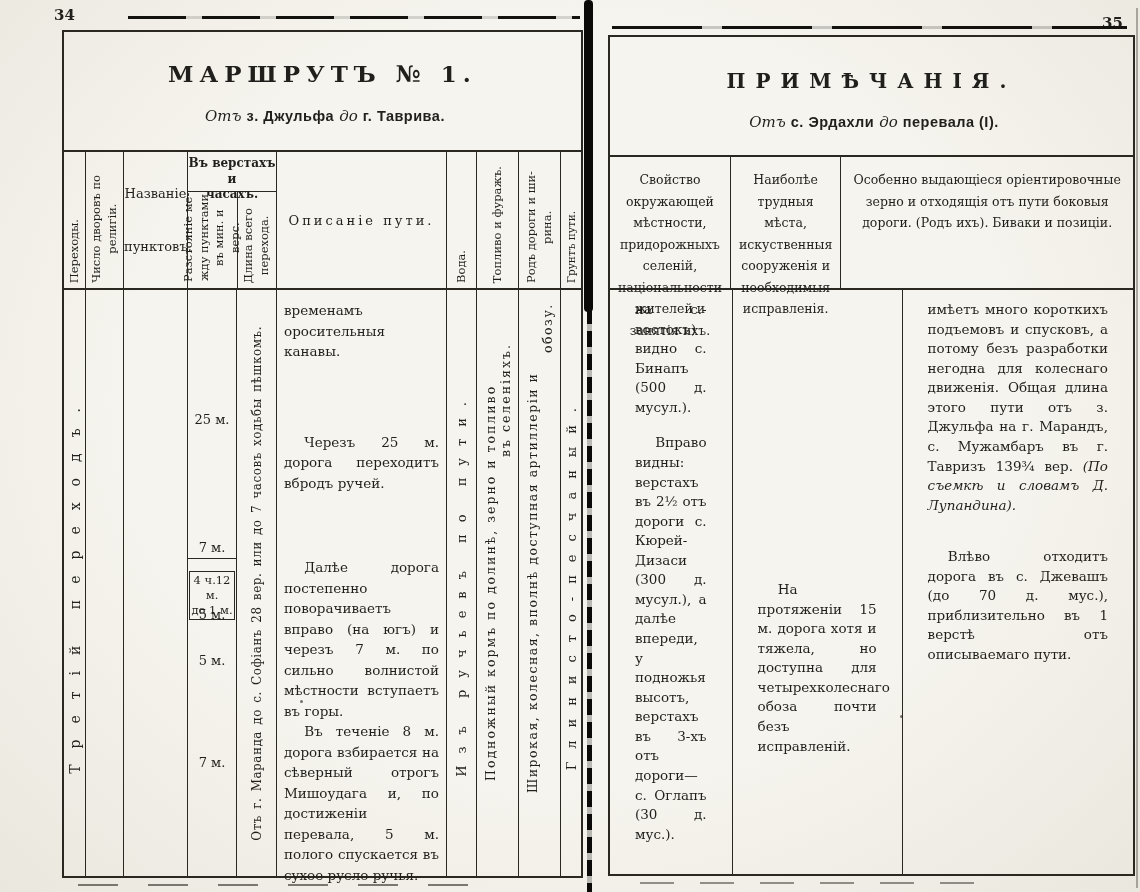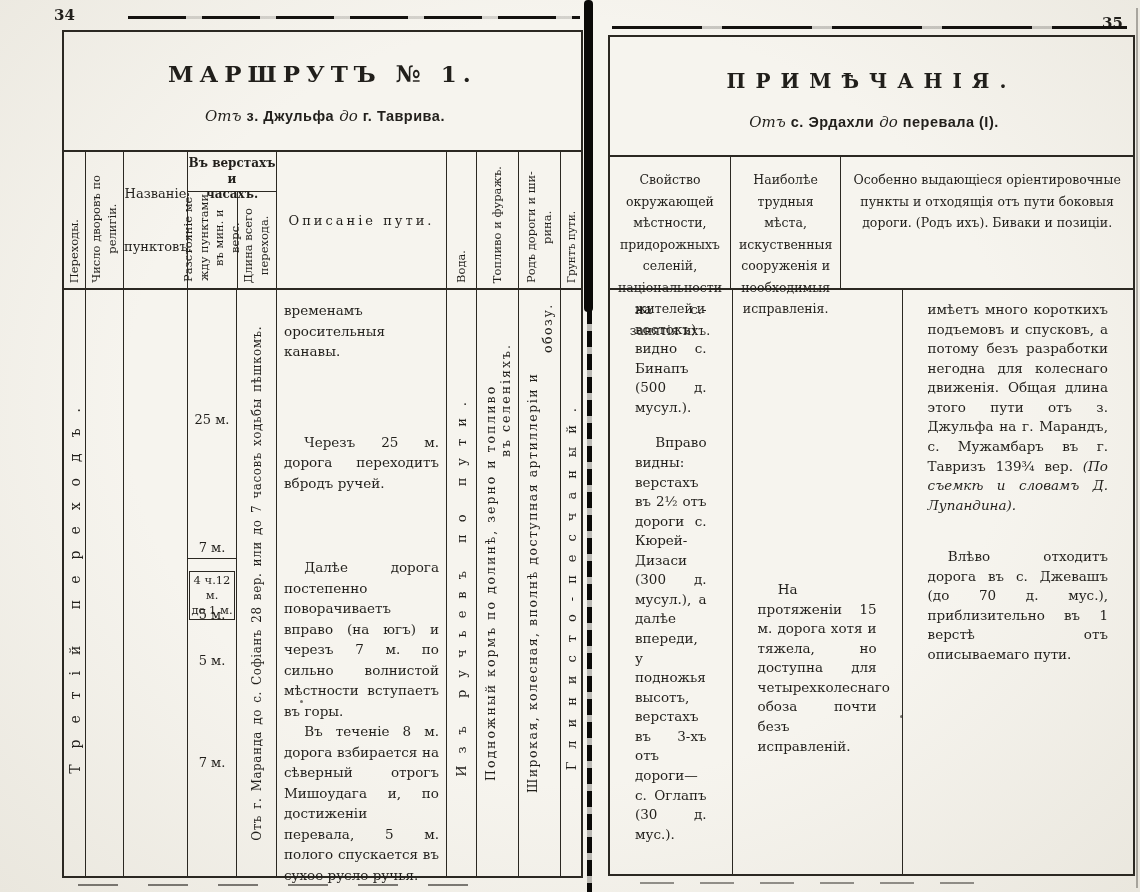--- a/index.html
+++ b/index.html
@@ -239,21 +239,21 @@
     <header class="title-block">
       <h1 class="notes-title">ПРИМѢЧАНІЯ.</h1>
       <p class="subtitle">
         <span class="sub-it">Отъ</span><span class="sub-name">с. Эрдахли</span><span class="sub-it">до</span><span class="sub-name">перевала (I).</span>
       </p>
     </header>
 
     <div class="notes-header-row">
       <div class="ncol nw1">Свойство окружающей мѣстности, придорожныхъ селеній, національности жителей и занятія ихъ.</div>
       <div class="ncol nw2">Наиболѣе трудныя мѣста, искуственныя сооруженія и необходимыя исправленія.</div>
-      <div class="ncol nw3">Особенно выдающіеся оріентировочные пункты и отходящія отъ пути боковыя дороги. (Родъ ихъ). Биваки и позиціи.</div>
+      <div class="ncol nw3">Особенно выдающіеся оріентировочные зерно и отходящія отъ пути боковыя дороги. (Родъ ихъ). Биваки и позиціи.</div>
     </div>
 
     <div class="body-row">
       <div class="nw1 nbody" style="position:relative;box-sizing:border-box;">
         <p class="mp1">на с.-востокъ) видно с. Бинапъ (500 д. мусул.).</p>
         <p class="p-ind">Вправо видны: верстахъ въ 2½ отъ дороги с. Кюрей-Дизаси (300 д. мусул.), а далѣе впереди, у подножья высотъ, верстахъ въ 3-хъ отъ дороги—с. Оглапъ (30 д. мус.).</p>
 
       </div>
       <div class="nw2 nbody" style="box-sizing:border-box;">
         <p class="p-ind n2p1">На протяженіи 15 м. дорога хотя и тяжела, но доступна для четырехколеснаго обоза почти безъ исправленій.</p>

